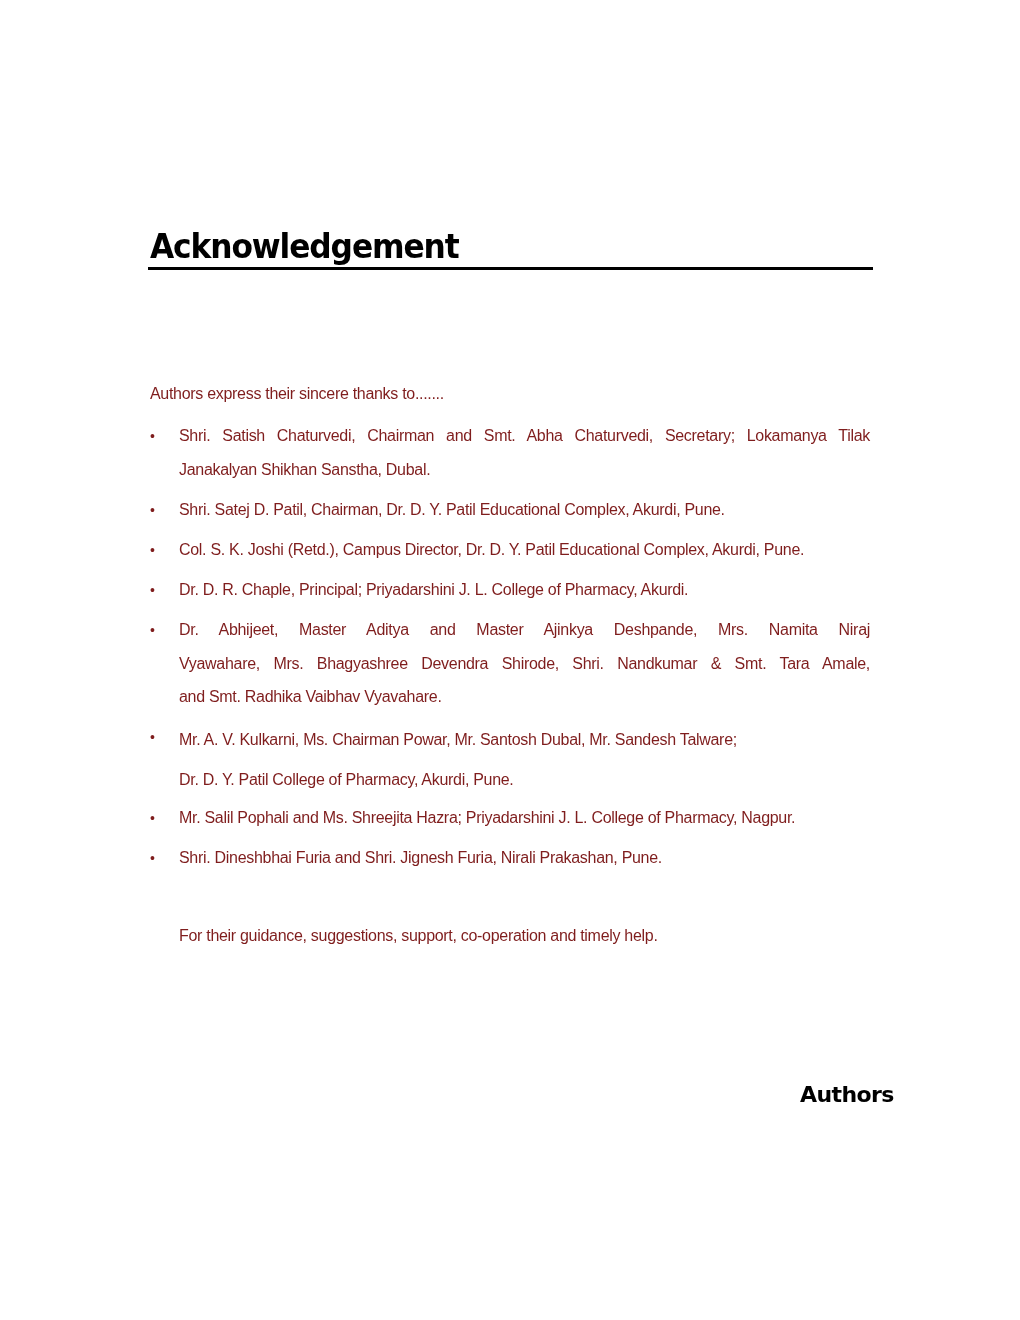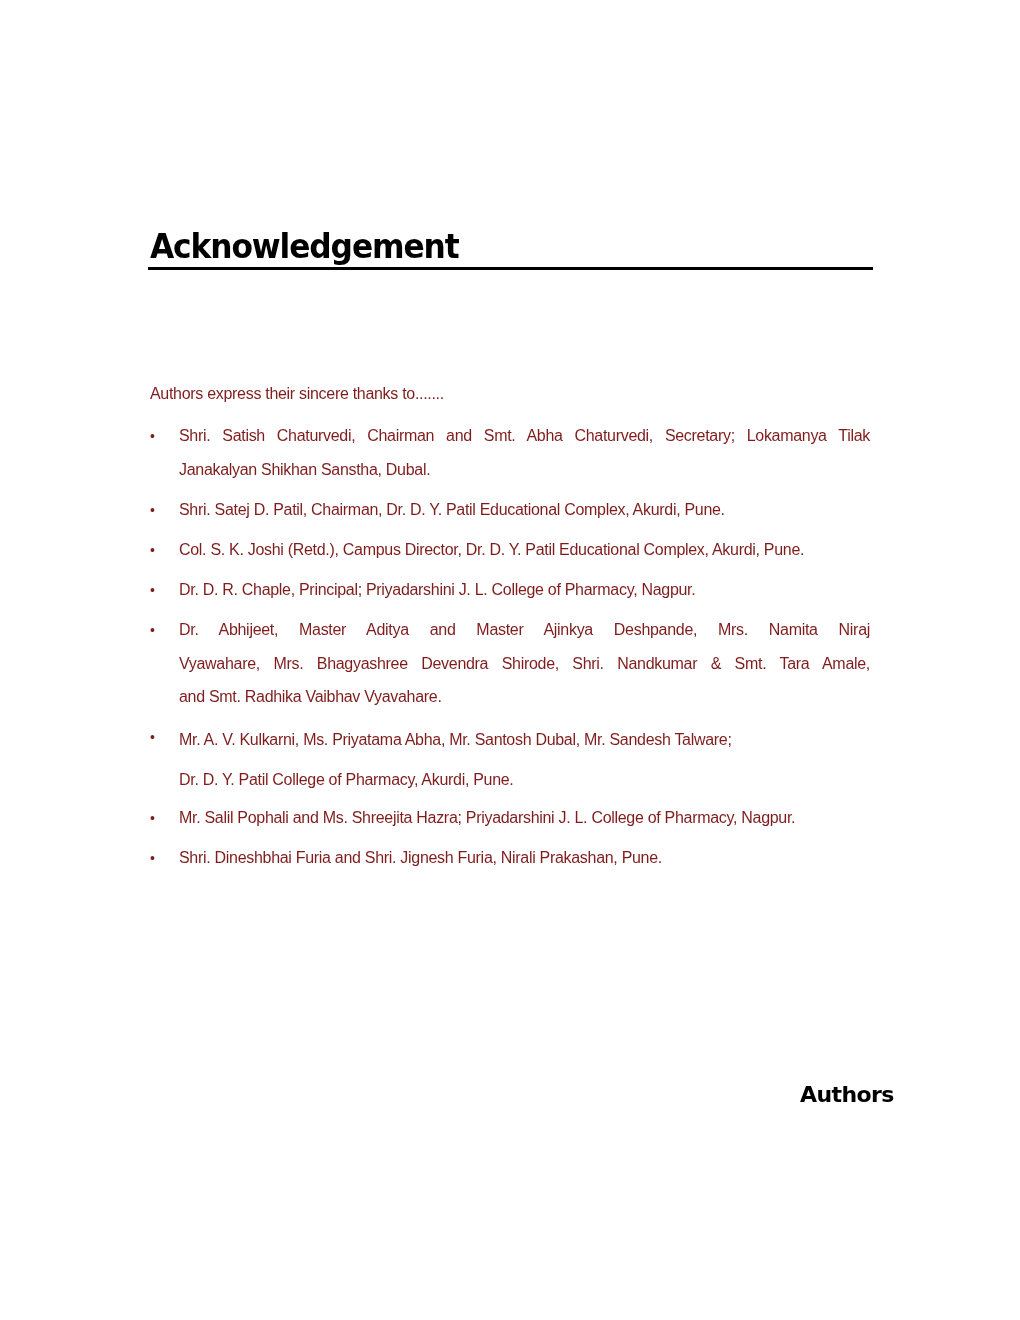--- a/index.html
+++ b/index.html
@@ -61,50 +61,51 @@
   <div class="item body-text" style="top:533px;">
     <span class="bullet">•</span>
     <div class="item-text nojust">
       <span class="line">Col. S. K. Joshi (Retd.), Campus Director, Dr. D. Y. Patil Educational Complex, Akurdi, Pune.</span>
     </div>
   </div>
 
   <div class="item body-text" style="top:573px;">
     <span class="bullet">•</span>
     <div class="item-text nojust">
-      <span class="line">Dr. D. R. Chaple, Principal; Priyadarshini J. L. College of Pharmacy, Nagpur.</span>
+      <span class="line">Dr. D. R. Chaple, Principal; Priyadarshini J. L. College of Pharmacy, Akurdi.</span>
     </div>
   </div>
 
   <div class="item body-text" style="top:613px;">
     <span class="bullet">•</span>
     <div class="item-text">
       <span class="just-line">Dr. Abhijeet, Master Aditya and Master Ajinkya Deshpande, Mrs. Namita Niraj</span>
       <span class="just-line">Vyawahare, Mrs. Bhagyashree Devendra Shirode, Shri. Nandkumar &amp; Smt. Tara Amale,</span>
       <span class="line">and Smt. Radhika Vaibhav Vyavahare.</span>
     </div>
   </div>
 
   <div class="item body-text" style="top:720px;">
     <span class="bullet">•</span>
     <div class="item-text nojust" style="line-height:40px;">
-      <span class="line">Mr. A. V. Kulkarni, Ms. Priyatama Abha, Mr. Santosh Dubal, Mr. Sandesh Talware;</span>
+      <span class="line">Mr. A. V. Kulkarni, Ms. Chairman Powar, Mr. Santosh Dubal, Mr. Sandesh Talware;</span>
       <span class="line">Dr. D. Y. Patil College of Pharmacy, Akurdi, Pune.</span>
     </div>
   </div>
 
   <div class="item body-text" style="top:801px;">
     <span class="bullet">•</span>
     <div class="item-text nojust">
       <span class="line">Mr. Salil Pophali and Ms. Shreejita Hazra; Priyadarshini J. L. College of Pharmacy, Nagpur.</span>
     </div>
   </div>
 
   <div class="item body-text" style="top:841px;">
     <span class="bullet">•</span>
     <div class="item-text nojust">
       <span class="line">Shri. Dineshbhai Furia and Shri. Jignesh Furia, Nirali Prakashan, Pune.</span>
     </div>
   </div>
 
+  <div class="closing body-text">For their guidance, suggestions, support, co-operation and timely help.</div>
 
   <div class="signature">Authors</div>
 </div>
 
 </body></html>

